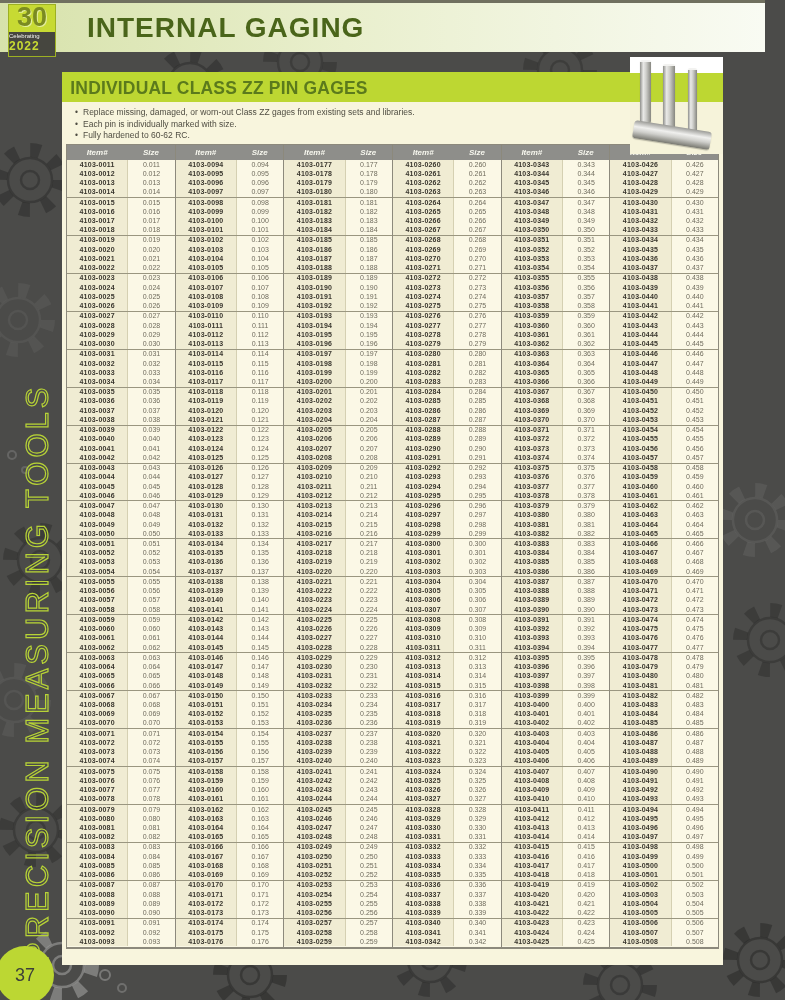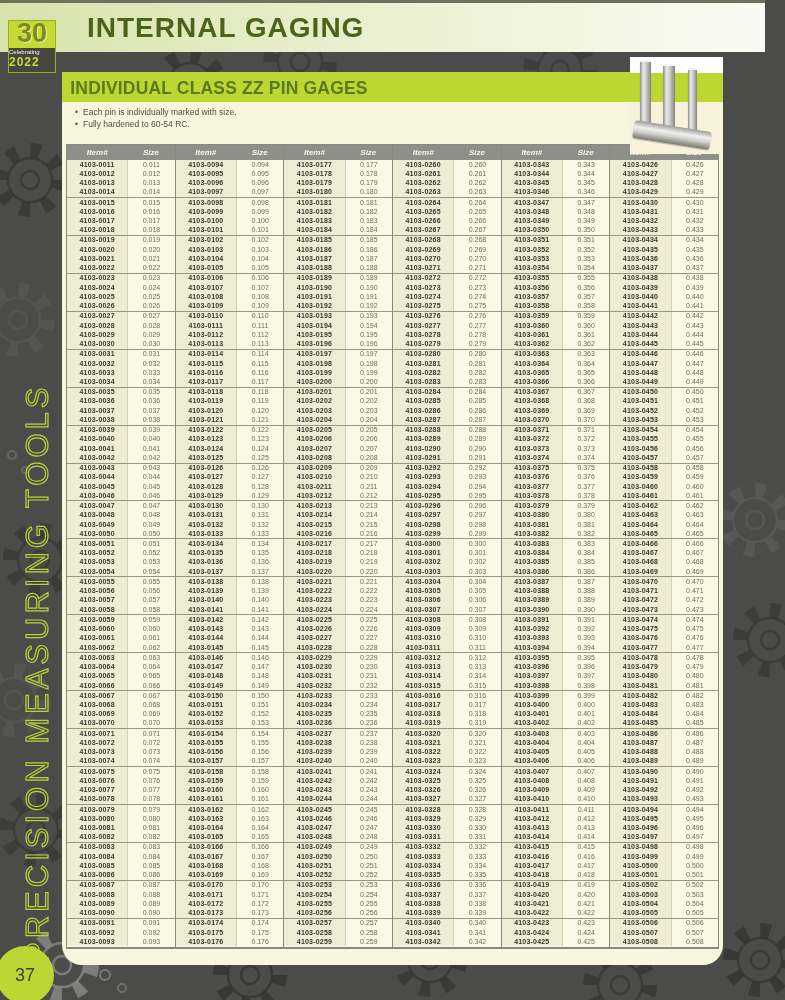--- a/index.html
+++ b/index.html
@@ -15,21 +15,21 @@
   .banner {
     position:absolute; left:0; top:0; width:765px; height:52px; z-index:3;
     background: linear-gradient(90deg,#d7e2ab 0%, #e9efcd 45%, #f9fbf3 100%);
     border-top: 3px solid #70705f;
   }
   .page-title {
     position:absolute; left:87px; top:9px;
     font-size:28px; font-weight:bold; letter-spacing:1px; color:#4a651a;
   }
   .logo {
-    position:absolute; left:8px; top:20px; width:48px; height:53px; z-index:5;
+    position:absolute; left:8px; top:4px; width:48px; height:53px; z-index:5;
     background:#c7da33; border:1px solid #9db022; overflow:hidden;
   }
   .logo-num {
     position:absolute; left:0; top:-3px; width:100%; text-align:center;
     font-size:27px; font-weight:bold; color:#7b8b21; text-shadow:1px 1px 0 #e4efa0;
   }
   .logo-bottom {
     position:absolute; left:0; bottom:0; width:100%; height:24px;
     background:#46463f; text-align:left;
   }
@@ -48,21 +48,20 @@
     position:absolute; left:-4px; top:946px; width:58px; height:58px; z-index:6;
     background:#bcd733; border-radius:50%;
     display:flex; align-items:center; justify-content:center;
   }
   .page-badge span { font-size:18px; font-weight:normal; color:#3d403a; }
 
   
   .content {
     position:absolute; left:62px; top:72px; width:661px; height:893px; z-index:2;
     background:#f8f5dd;
-    border-radius:20px;
   }
   .section-bar {
     position:absolute; left:0; top:0; right:0; height:30px; background:#bdd732;
   }
   .section-bar h2 {
     padding:5px 0 0 9px; font-size:19px; font-weight:bold; color:#5b7a1c;
     letter-spacing:0.2px; transform:scaleX(.92); transform-origin:left;
     white-space:nowrap;
   }
   .intro { position:absolute; left:0; top:30px; right:0; height:42px; }
@@ -167,22 +166,23 @@
   </div>
 
   <section class="content">
 
     <div class="section-bar">
       <h2>INDIVIDUAL CLASS ZZ PIN GAGES</h2>
     </div>
 
     <div class="intro">
       <ul class="bullets left">
+          <li>Replace missing, damaged, or worn-out Class ZZ gages from existing sets and libraries.</li>
           <li>Each pin is individually marked with size.</li>
-          <li>Fully hardened to 60-54 RC.</li>
+          <li>Fully hardened to 60-62 RC.</li>
         </ul>
     </div>
 
     <div class="pins-box">
       <div class="pin p1"></div>
       <div class="pin p2"></div>
       <div class="pin p3"></div>
       <div class="pin big"></div>
     </div>
 

